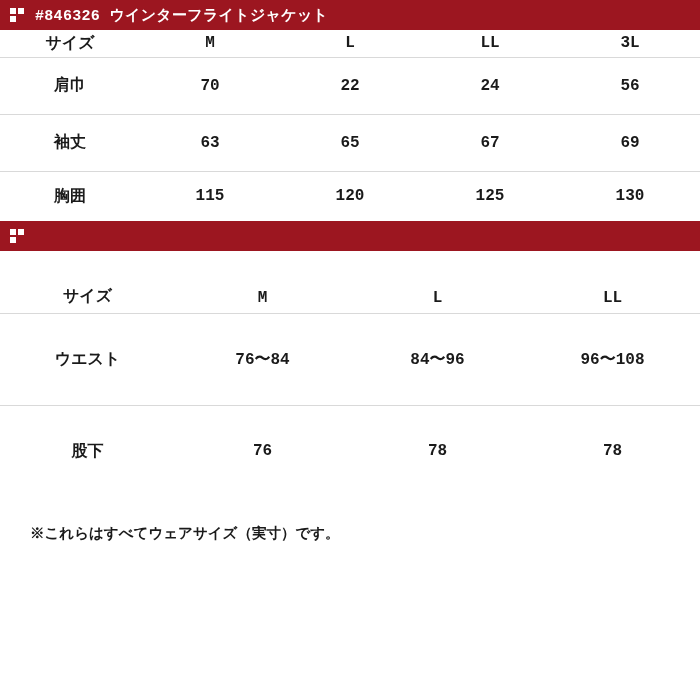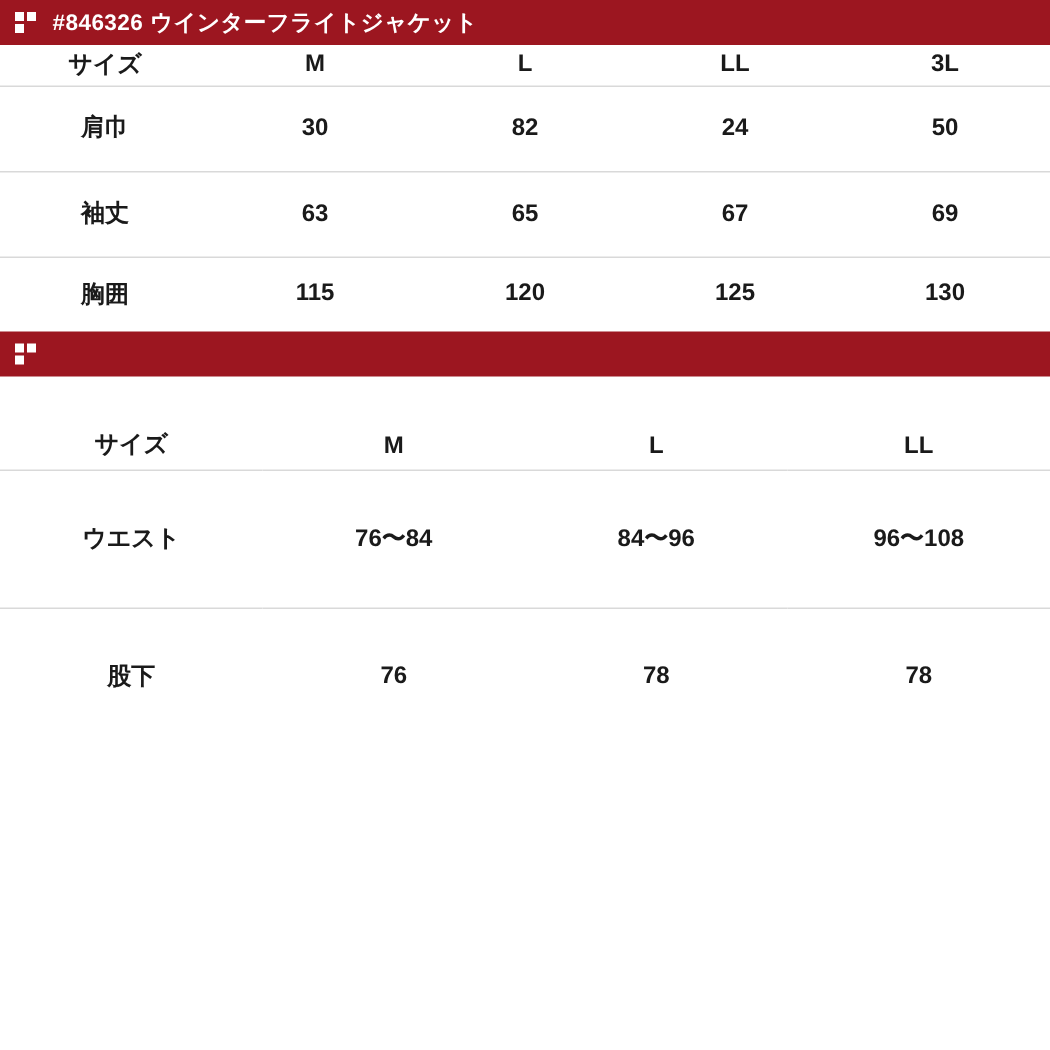--- a/index.html
+++ b/index.html
@@ -13,20 +13,21 @@
     height: 700px;
     font-family: "Liberation Sans", "DejaVu Sans", sans-serif;
     color: #1a1a1a;
     overflow: hidden;
   }
 
   .page {
     width: 700px;
     height: 700px;
     position: relative;
+    font-family: Liberation Mono, monospace;
   }
 
   
   .section-header {
     background: #9c1620;
     color: #ffffff;
     height: 30px;
     display: flex;
     align-items: center;
     padding-left: 10px;
@@ -116,24 +117,24 @@
     <tbody>
         <tr class="head">
       <th class="rowhead">サイズ</th>
       <th class="c">M</th>
       <th class="c">L</th>
       <th class="c">LL</th>
       <th class="c">3L</th>
     </tr>
     <tr class="data">
       <td class="rowhead">肩巾</td>
-      <td class="c">30</td>
-      <td class="c">82</td>
+      <td class="c">70</td>
+      <td class="c">22</td>
       <td class="c">24</td>
-      <td class="c">50</td>
+      <td class="c">56</td>
     </tr>
     <tr class="data">
       <td class="rowhead">袖丈</td>
       <td class="c">63</td>
       <td class="c">65</td>
       <td class="c">67</td>
       <td class="c">69</td>
     </tr>
     <tr class="data last">
       <td class="rowhead">胸囲</td>
@@ -170,15 +171,16 @@
     <tr class="data last">
       <td class="rowhead">股下</td>
       <td class="c">76</td>
       <td class="c">78</td>
       <td class="c">78</td>
     </tr>
   </tbody>
     </table>
 
   <div class="notes">
+    <div>※これらはすべてウェアサイズ（実寸）です。</div>
   </div>
 
 </div>
 
 </body></html>

